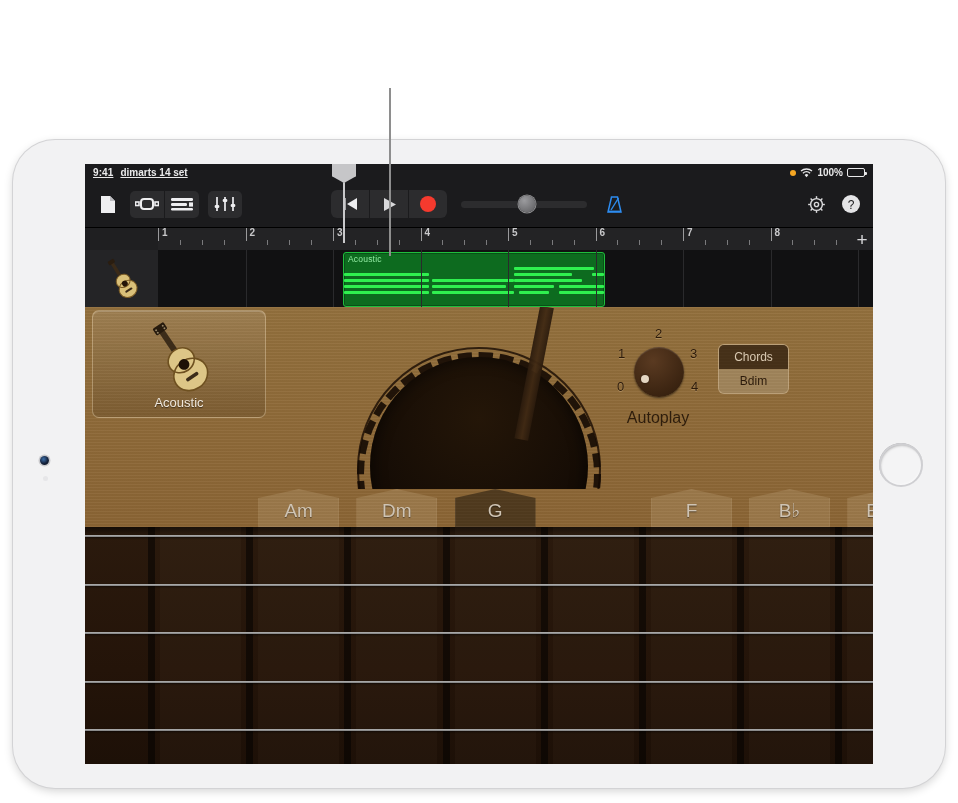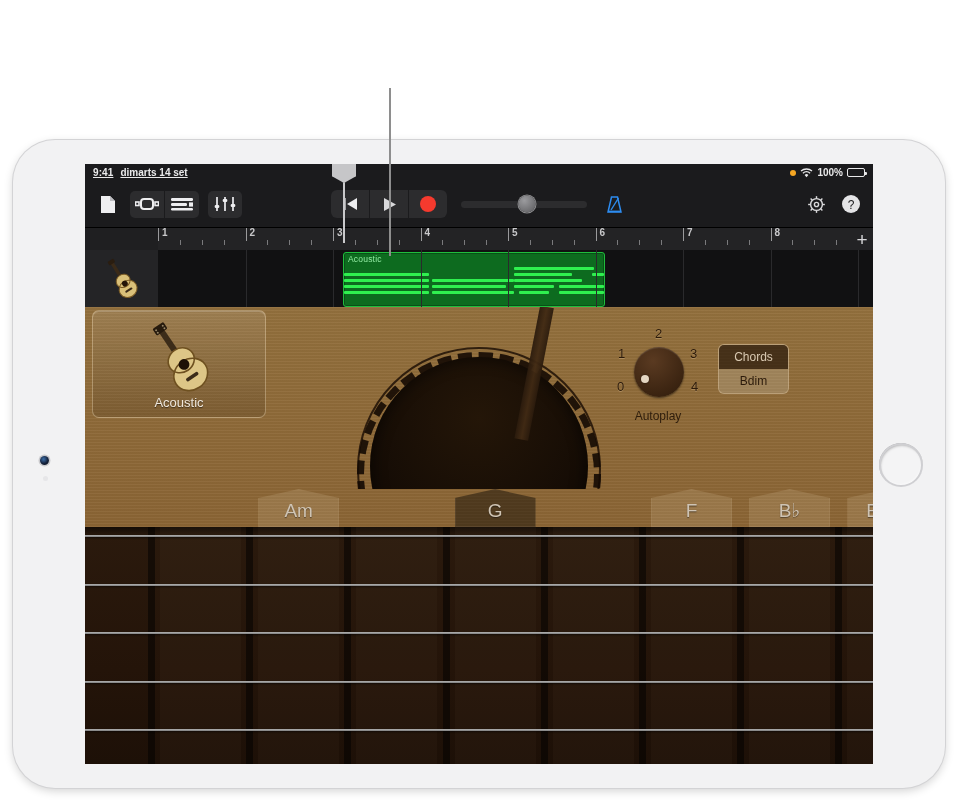--- a/index.html
+++ b/index.html
@@ -220,21 +220,21 @@
     position:absolute;left:7px;top:28px;width:8px;height:8px;border-radius:50%;
     background:#e4d6c2;box-shadow:0 0 2px rgba(0,0,0,.5);
   }
   .knob-num{position:absolute;font-size:13px;color:#2c1b0b;text-shadow:0 1px 0 rgba(255,225,185,.25);}
   #kn0{left:1px;top:54px;}
   #kn1{left:2px;top:21px;}
   #kn2{left:39px;top:1px;}
   #kn3{left:74px;top:21px;}
   #kn4{left:75px;top:54px;}
   #autoplay-label{
-    position:absolute;left:0;right:0;top:84px;text-align:center;font-size:12px;color:#2e1d0c;
+    position:absolute;left:0;right:0;top:84px;text-align:center;font-size:16px;color:#2e1d0c;
   }
 
   
   #mode-switch{
     position:absolute;left:633px;top:37px;width:69px;height:48px;
     border:1px solid rgba(255,235,205,.45);border-radius:6px;overflow:hidden;
     background:rgba(0,0,0,.08);
   }
   .mode-opt{
     height:24px;display:flex;align-items:center;justify-content:center;
@@ -564,20 +564,23 @@
         <div id="mode-switch">
           <div class="mode-opt" id="mode-chords">Chords</div>
           <div class="mode-opt" id="mode-notes">Bdim</div>
         </div>
       </div>
 
       <div id="chord-strip">
           <div class="chord-btn" style="left: 173.2px; text-align: right;">
             <span>Am</span>
           </div>
+          <div class="chord-btn" style="left: 271.4px;">
+            <span>Dm</span>
+          </div>
           <div class="chord-btn dark-col" style="left: 369.6px;">
             <span>G</span>
           </div>
           <div class="chord-btn" style="left: 566px;">
             <span>F</span>
           </div>
           <div class="chord-btn" style="left: 664.2px;">
             <span>B♭</span>
           </div>
           <div class="chord-btn" style="left: 762.4px;">

